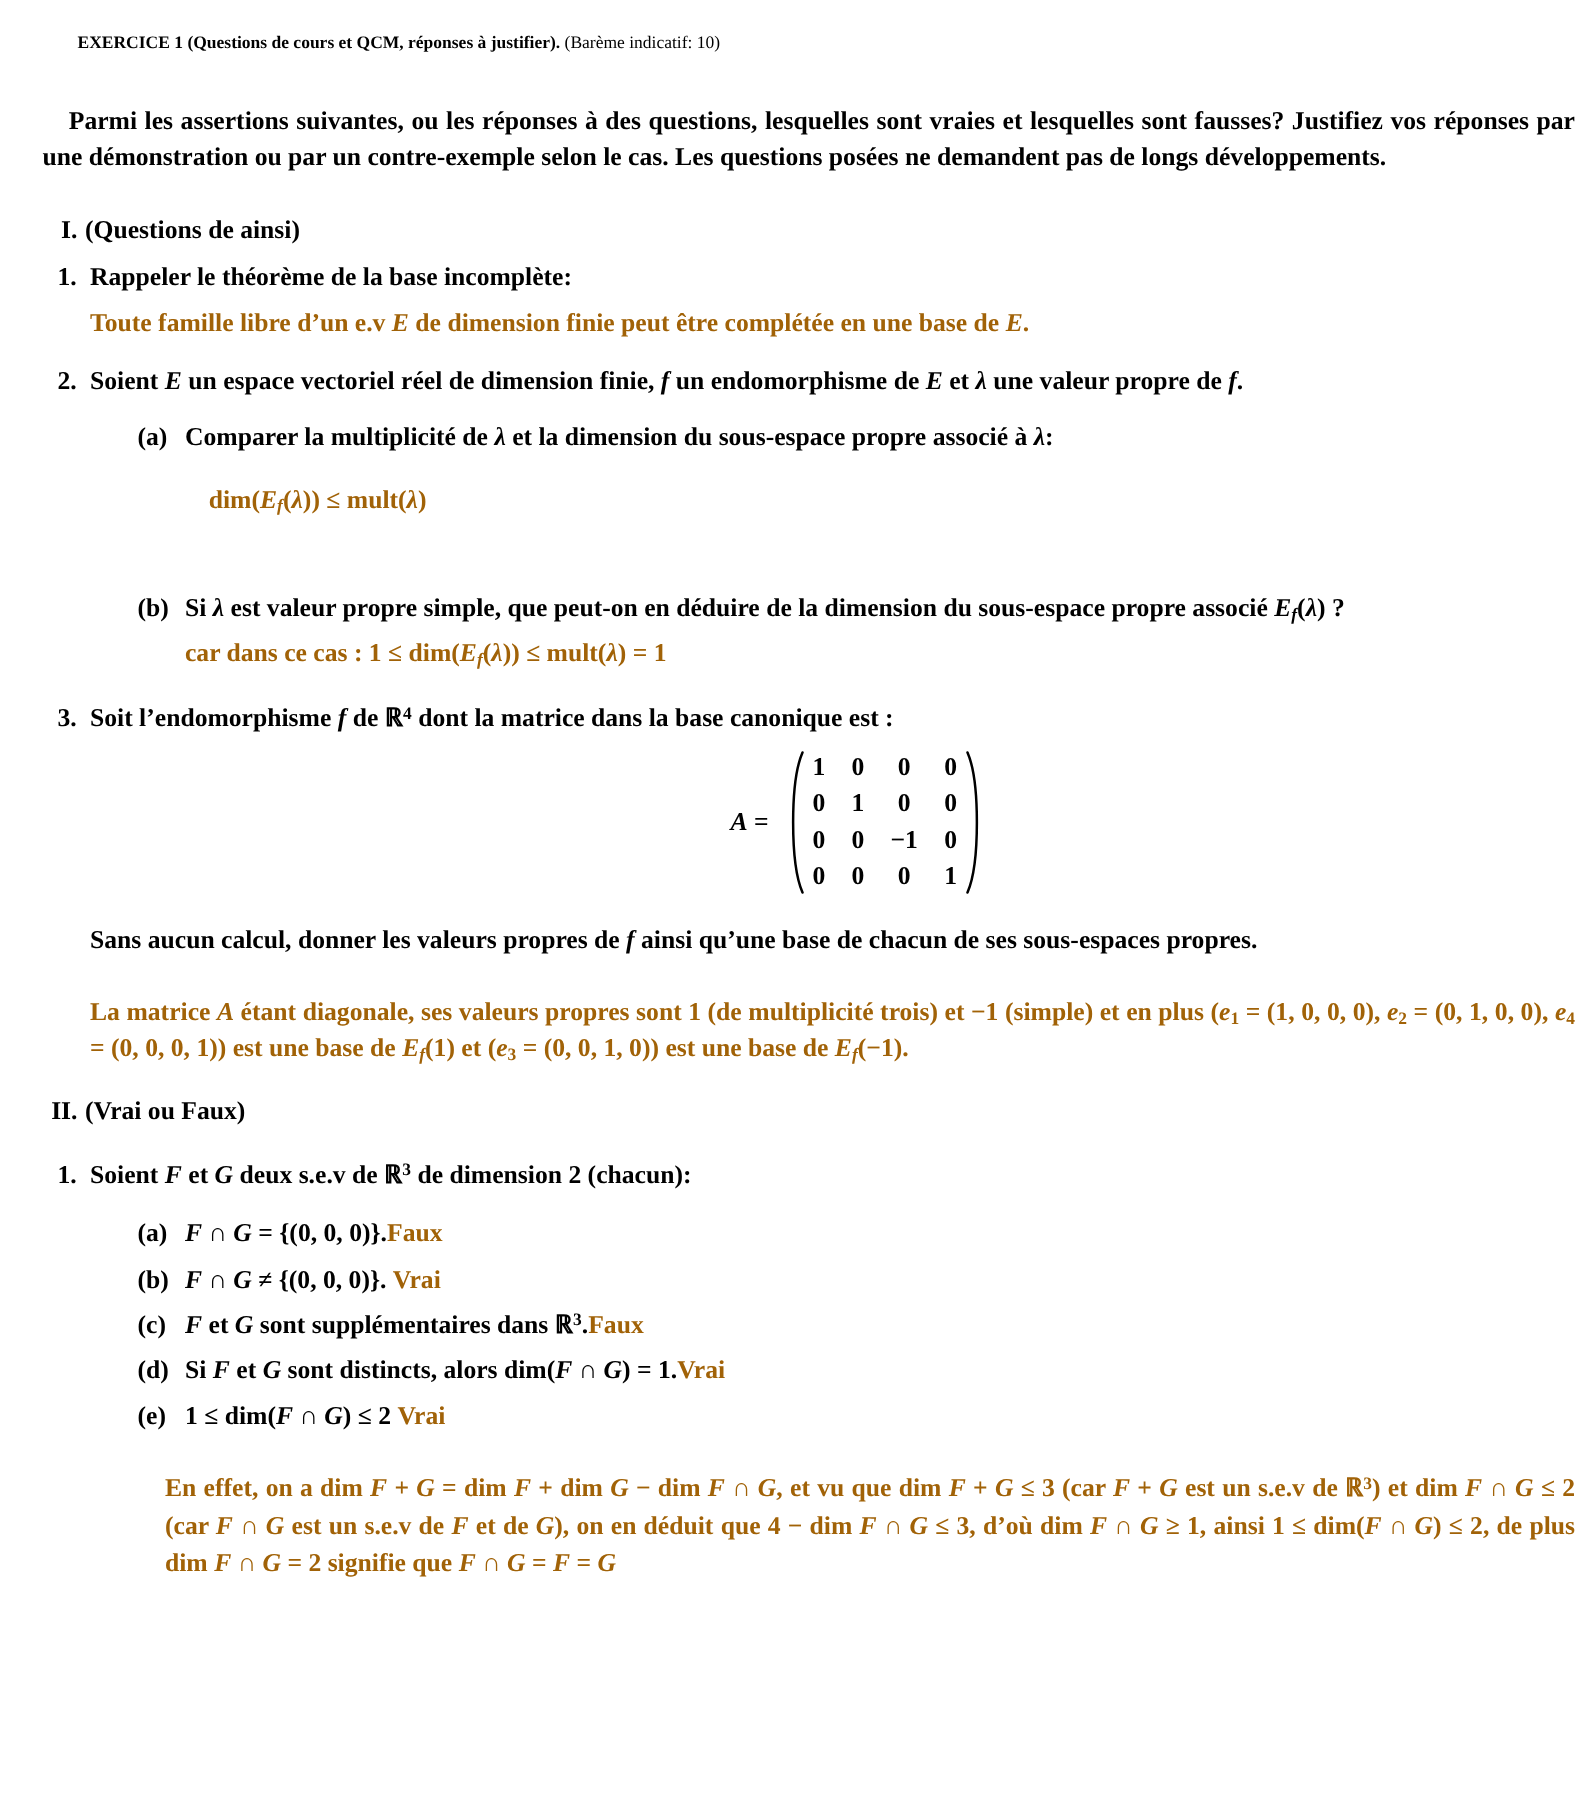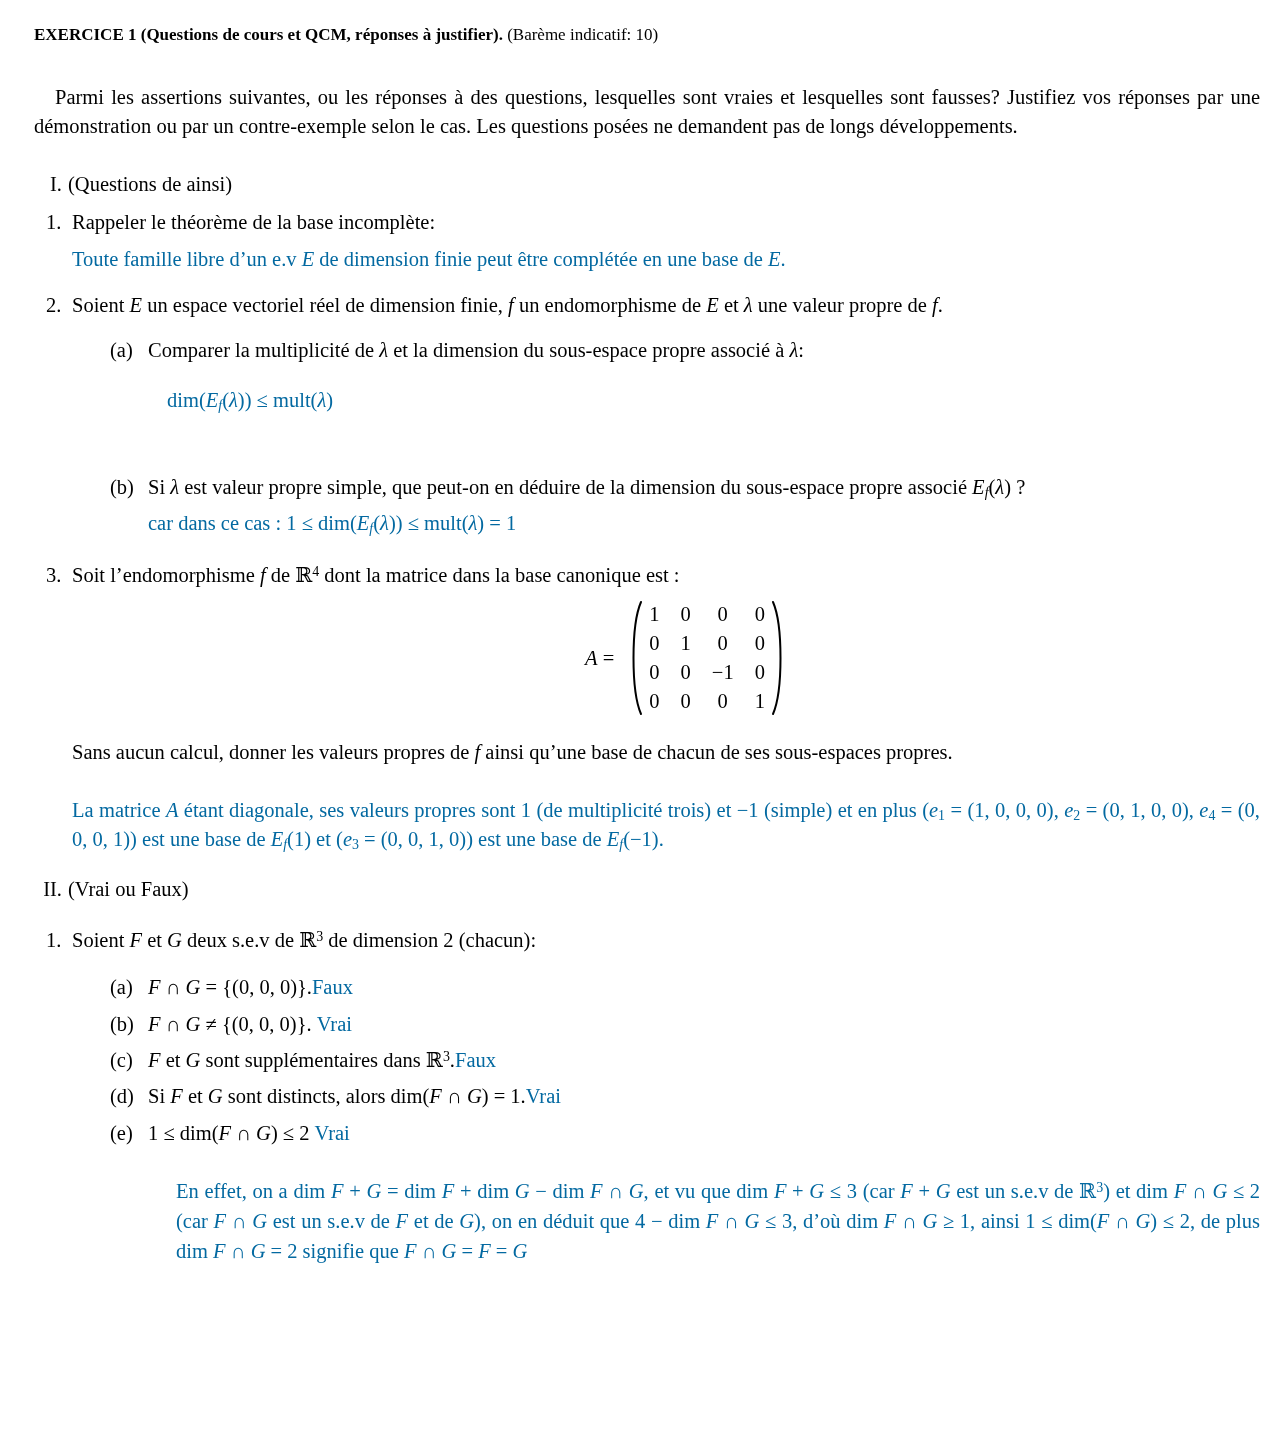--- a/index.html
+++ b/index.html
@@ -6,44 +6,44 @@
   html, body { margin: 0; padding: 0; background: #ffffff; }
   body {
     width: 1276px; height: 1445px;
     font-family: "Liberation Serif", "DejaVu Serif", serif;
     color: #000000; font-size: 20.5px;
     overflow: hidden;
   }
   .page { padding: 20px 16px 0 34px; }
   p, div, h1 { margin: 0; padding: 0; }
 
-  .title { font-size: 17px; font-weight: normal; line-height: 30px; }
+  .title { font-size: 14px; font-weight: normal; line-height: 30px; margin-left: 28px; }
   .title b { font-weight: 700; }
 
-  .body-text { line-height: 29px; }
-  .red { color: #0369a1; }
+  .body-text { line-height: 29px; font-weight: bold; }
+  .red { color: #a16207; }
   .just { text-align: justify; }
 
   .intro { margin-top: 33px; text-align: justify; text-indent: 21px; }
 
   .sec { display: flex; }
   .sec .roman { flex: 0 0 28px; text-align: right; }
   .sec .sec-label { margin-left: 6px; }
 
   .item1 { display: flex; }
   .item1 > .marker { flex: 0 0 38px; padding-left: 12px; }
   .item1 > .content { flex: 1; min-width: 0; }
 
   .item2 { display: flex; }
   .item2 > .marker { flex: 0 0 76px; padding-left: 38px; }
   .item2 > .content { flex: 1; min-width: 0; }
 
   .eq { text-align: left; padding-left: 95px; }
   .note { margin-left: 76px; }
-  .expl { margin-left: 104px; text-align: justify; line-height: 30px; }
+  .expl { margin-left: 60px; text-align: justify; line-height: 30px; }
 
   .matrix-wrap { display: flex; justify-content: center; align-items: center; padding-left: 44px; }
   .matrix-lhs { margin-right: 9px; }
   .paren { display: block; margin: 0 3px; }
   .matrix-grid {
     display: grid; grid-template-columns: repeat(4, auto);
     grid-auto-rows: 29px; column-gap: 21px;
     justify-items: center; align-items: center;
     line-height: 29px; padding: 0 2px;
   }

